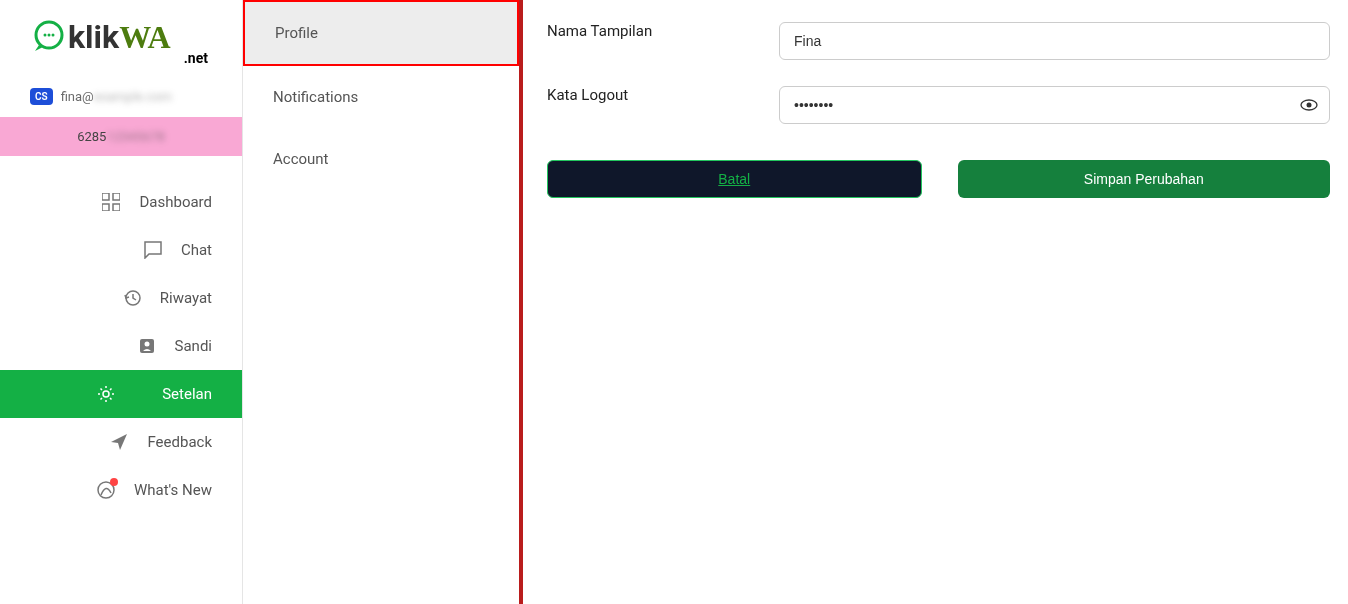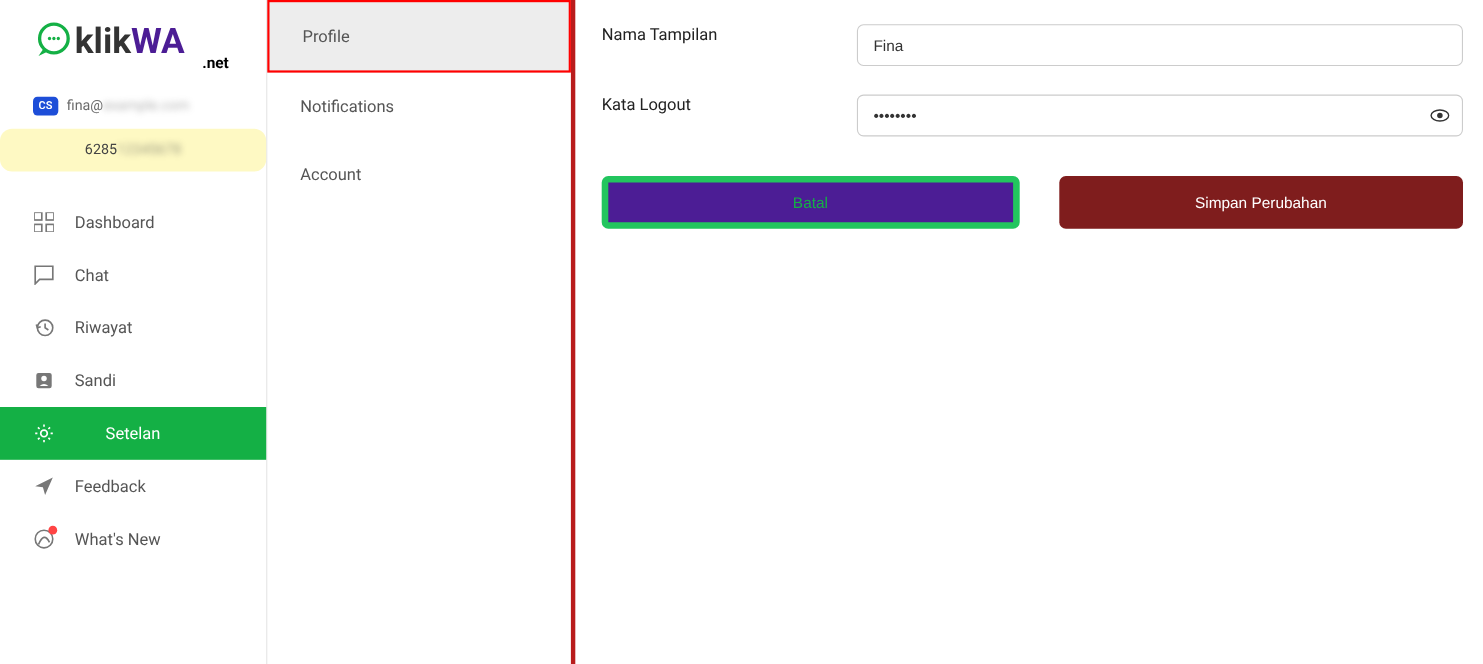--- a/index.html
+++ b/index.html
@@ -4,49 +4,49 @@
   <style>
     * { margin: 0; padding: 0; box-sizing: border-box; }
     body { font-family: -apple-system, BlinkMacSystemFont, "Segoe UI", Roboto, sans-serif; background: #fff; height: 604px; width: 1348px; overflow: hidden; }
     .app { display: flex; height: 100%; }
     
     
     .sidebar { width: 243px; border-right: 1px solid #e5e5e5; display: flex; flex-direction: column; }
     .logo-area { padding: 18px 30px 10px; }
     .logo { display: flex; align-items: center; }
     .logo-text { font-size: 32px; font-weight: 700; color: #333; }
-    .logo-wa { color: #4c1d95; }
+    .logo-wa { color: #4d7c0f; font-family: Liberation Serif, serif; }
     .logo-net { font-size: 14px; font-weight: 700; color: #000000; text-align: right; margin-top: -6px; padding-right: 4px; }
     .user-info { display: flex; align-items: center; padding: 12px 30px; color: #6b6b6b; font-size: 13px; }
     .user-badge { background: #1d4ed8; color: #fff; font-size: 10px; font-weight: 600; padding: 3px 5px; border-radius: 4px; margin-right: 8px; }
     .blurred { filter: blur(3px); opacity: 0.5; }
-    .phone { background: #fef9c3; padding: 12px 0; text-align: center; font-size: 13px; color: #444; border-radius: 11px; }
+    .phone { background: #f9a8d4; padding: 12px 0; text-align: center; font-size: 13px; color: #444; }
     .nav { margin-top: 22px; }
-    .nav-item { display: flex; align-items: center; padding: 14px 30px; color: #555; font-size: 15px; cursor: pointer; }
+    .nav-item { display: flex; align-items: center; padding: 14px 30px; color: #555; font-size: 15px; cursor: pointer; justify-content: flex-end; }
     .nav-item.active { background: #14b045; color: #fff; gap: 28px; }
     .nav-icon { width: 20px; height: 20px; margin-right: 18px; display: flex; align-items: center; justify-content: center; position: relative; }
     .dot { position: absolute; top: -2px; right: -2px; width: 8px; height: 8px; background: #ff4444; border-radius: 50%; }
     
     
     .subnav { width: 280px; border-right: 4px solid #b91c1c; }
     .subnav-item { padding: 22px 30px; color: #555; font-size: 15px; cursor: pointer; }
     .subnav-item.selected { background: #ededed; border: 2px solid #ff0000; }
     
     
     .content { flex: 1; padding: 22px 18px 22px 24px; }
     .form-row { display: flex; align-items: flex-start; margin-bottom: 26px; }
     .form-label { width: 232px; font-size: 15px; color: #222; }
     .form-input { flex: 1; padding: 10px 14px; border: 1px solid #ccc; border-radius: 6px; font-size: 14px; color: #333; }
     .input-wrap { flex: 1; position: relative; display: flex; align-items: center; }
     .input-wrap .form-input { width: 100%; }
     .eye { position: absolute; right: 12px; cursor: pointer; }
     .btn-row { display: flex; gap: 36px; margin-top: 36px; }
     .btn { flex: 1; padding: 10px; border-radius: 6px; font-size: 14px; cursor: pointer; text-align: center; border: none; }
-    .btn-cancel { background: #4c1d95; border: 6px solid #22c55e; color: #14b045; }
-    .btn-save { background: #7f1d1d; color: #fff; }
+    .btn-cancel { background: #0f172a; border: 1px solid #22c55e; color: #14b045; text-decoration: underline; }
+    .btn-save { background: #15803d; color: #fff; }
     
     svg { display: block; }
   </style>
 </head>
 <body>
 
 <div class="app">
 
   <div class="sidebar">
     <div class="logo-area">

